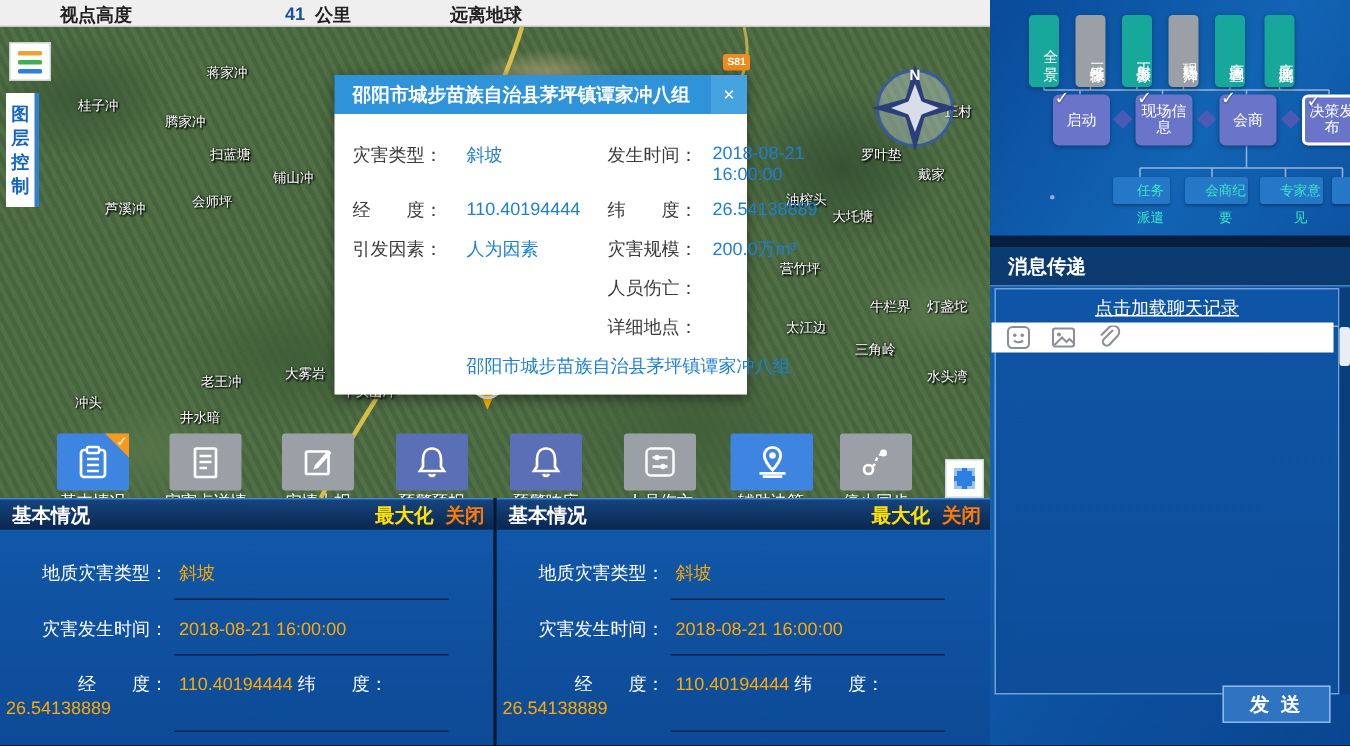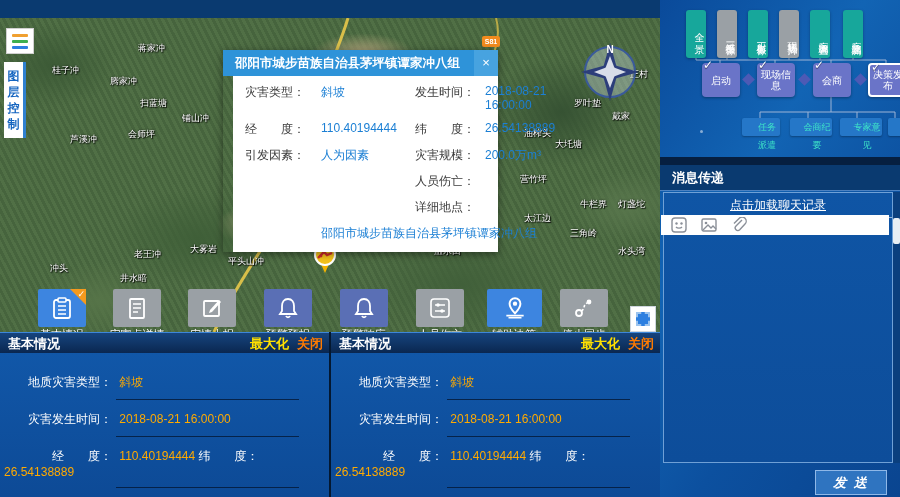--- a/index.html
+++ b/index.html
@@ -45,21 +45,21 @@
   
   .compass { position:absolute; left:578px; top:22px; z-index:3; }
 
   
   .marker { position:absolute; left:312px; top:226px; z-index:4; }
 
   
   .popup { position:absolute; left:223px; top:32px; width:275px; z-index:10; box-shadow:0 2px 8px rgba(0,0,0,.45); font-size:12px; }
   .popup-header { height:26px; background:#2e93d9; color:#fff; font-weight:bold; font-size:12.5px; line-height:26px; padding:0 28px 0 12px; position:relative; white-space:nowrap; }
   .popup-close { position:absolute; right:0; top:0; width:24px; height:26px; text-align:center; line-height:26px; font-size:13px; color:#fff; cursor:pointer; background:#47a3e0; }
-  .popup-body { background:#fff; padding:8px 12px 10px; display:grid; grid-template-columns:76px 94px 70px auto; row-gap:9px; color:#3a3a3a;margin-left:10px; }
+  .popup-body { background:#fff; padding:19px 12px 10px; display:grid; grid-template-columns:76px 94px 70px auto; row-gap:9px; color:#3a3a3a; }
   .popup-body .lab { color:#3a3a3a; }
   .popup-body .val { color:#1b7fd4; }
   .popup-body .span3 { grid-column:2 / 5; }
   .popup-tail { position:absolute; z-index:9; }
 
   
   .tbtn { position:absolute; width:48px; height:38px; top:271px; border-radius:2px; display:flex; align-items:center; justify-content:center; z-index:5; cursor:pointer; }
   .tbtn.blue { background:#3d85e0; } .tbtn.gray { background:#9aa0a5; } .tbtn.indigo { background:#5a6fb5; }
   .tbtn .badge { position:absolute; right:0; top:0; width:0; height:0; border-top:16px solid #f59a1e; border-left:16px solid transparent; }
   .tbtn .badge span { position:absolute; right:1px; top:-16px; color:#fff; font-size:9px; }
@@ -99,29 +99,35 @@
   .obtn { position:absolute; top:118px; height:18px; background:#2577c8; border-radius:2px; color:#3ee6c8; font-size:9px; line-height:18px; text-align:center; cursor:pointer; box-shadow:0 1px 2px rgba(0,0,0,.3);padding-left:12px; }
 
   .msg-band { position:absolute; left:0; top:157px; width:240px; height:8px; background:#061f40; }
   .msg-header { position:absolute; left:0; top:165px; width:240px; height:26px; background:#0a3a70; border-bottom:1px solid #4c82c2; color:#fff; font-size:13px; font-weight:bold; line-height:26px; padding-left:12px; }
   .chat-box { position:absolute; left:3px; top:192px; width:230px; height:271px; border:1px solid #6fa0d6; background:linear-gradient(#0f55a5,#0d4d9a); }
   .chat-link-row { height:25px; border-bottom:1px solid rgba(255,255,255,.55); text-align:center; }
   .chat-link { color:#fff; font-size:12px; line-height:25px; text-decoration:underline; cursor:pointer; }
   .chat-scroll { position:absolute; left:233px; top:192px; width:7px; height:271px; background:#0a3f7e; }
   .chat-thumb { position:absolute; left:0; top:26px; width:7px; height:26px; background:#e8eef4; border-radius:2px; }
   .chat-toolbar { position:absolute; left:1px; top:215px; width:228px; height:20px; background:#fff; display:flex; align-items:center; gap:14px; padding-left:10px; }
-  .send-btn { position:absolute; left:155px; top:470px; width:72px; height:25px; background:#2f74c0; border:1px solid #8fb8e8; color:#fff; font-size:13px; font-weight:bold; text-align:center; line-height:23px; letter-spacing:2px; cursor:pointer;font-style:italic; }
+  .send-btn { position:absolute; left:155px; top:457px; width:72px; height:25px; background:#2f74c0; border:1px solid #8fb8e8; color:#fff; font-size:13px; font-weight:bold; text-align:center; line-height:23px; letter-spacing:2px; cursor:pointer; }
 
   .gap-col { position:absolute; left:329px; top:332px; width:2px; height:165px; background:#041830; z-index:21; }
 </style>
 </head>
 <body>
 
 <div class="screen">
 
+  <div class="top-bar">
+    <span class="vp-label">视点高度</span>
+    <span class="vp-value">41</span>
+    <span class="vp-unit">公里</span>
+    <span class="mode">远离地球</span>
+  </div>
 
   <div class="map">
 
     <svg class="overlay" width="660" height="314">
       <path d="M348,0 C336,40 318,70 312,105 C306,140 296,165 282,195 C262,235 236,265 214,314" stroke="#e8c84a" stroke-width="3" fill="none" opacity="0.9"></path>
       <path d="M312,105 C340,120 380,128 430,122" stroke="#e8c84a" stroke-width="2" fill="none" opacity="0.7"></path>
       <path d="M496,0 C500,14 498,26 492,40" stroke="#e8c84a" stroke-width="2" fill="none" opacity="0.7"></path>
     </svg>
 
     <span class="mlabel" style="left:138px;top:24px">蒋家冲</span>

